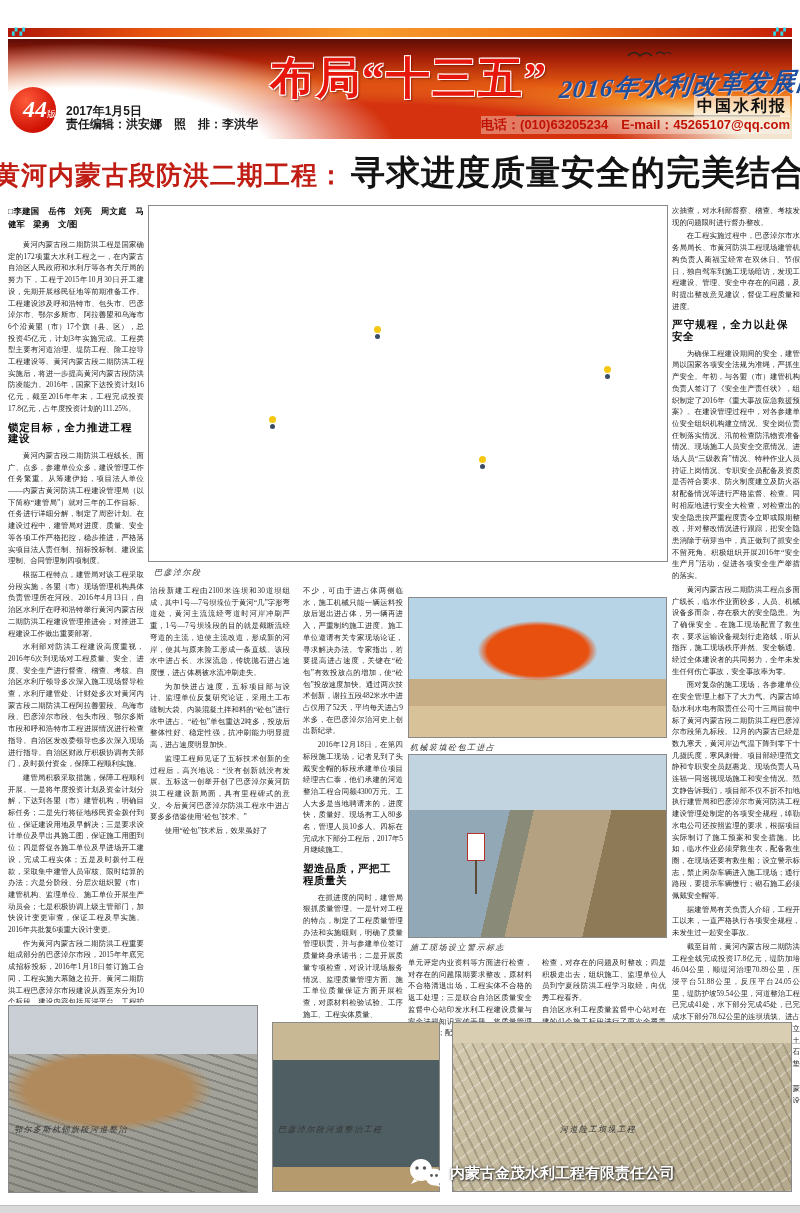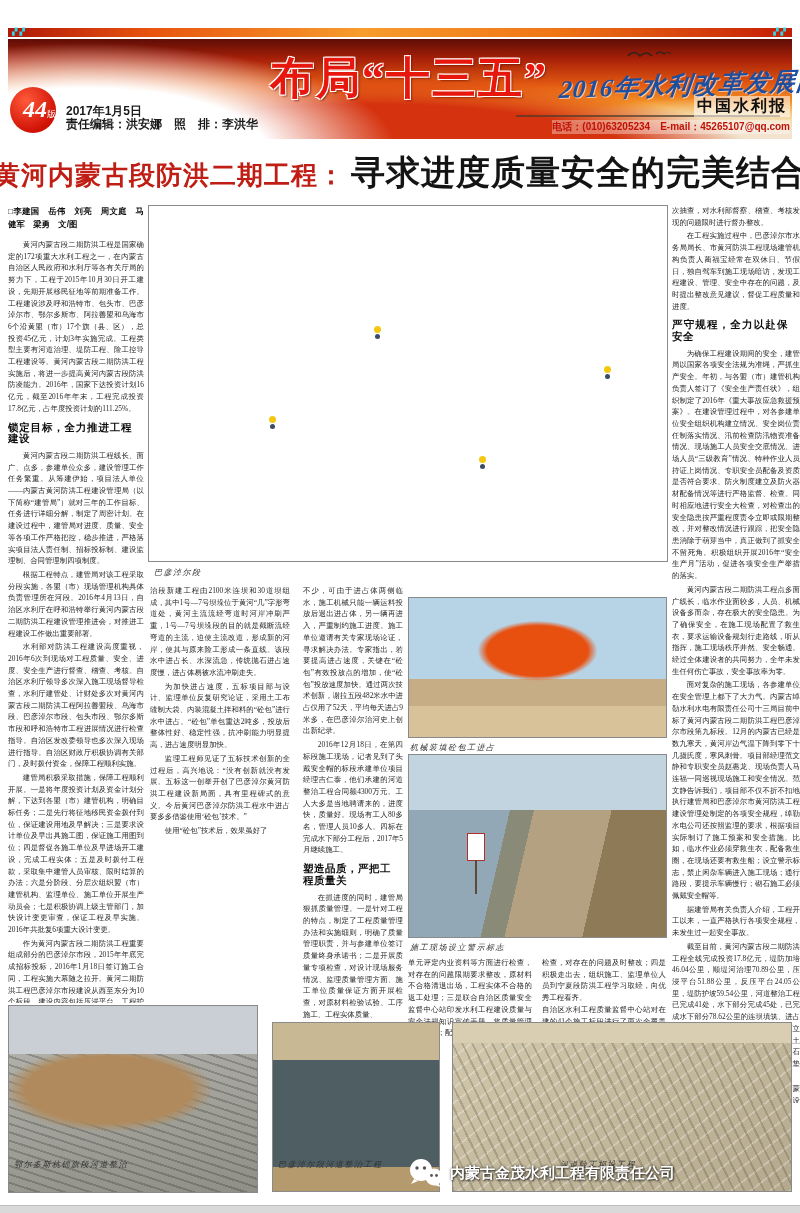--- a/index.html
+++ b/index.html
@@ -24,21 +24,21 @@
   .slogan-underline{position:absolute;left:508px;top:76px;right:12px;height:2px;background:#4a3a2a;opacity:.7;}
   .badge{position:absolute;left:2px;bottom:6px;width:46px;height:46px;border-radius:50%;
     background:radial-gradient(circle at 35% 30%,#ff5a3a,#d01205 70%);color:#fff;text-align:right;}
   .badge .num{font-size:24px;font-weight:bold;font-style:italic;line-height:44px;}
   .badge .suf{font-size:9px;}
   .pubinfo{position:absolute;left:58px;bottom:8px;font-family:"Liberation Sans",sans-serif;
     font-size:12px;font-weight:bold;color:#1a1a1a;line-height:13px;white-space:nowrap;}
   .papername{position:absolute;right:2px;bottom:22px;font-size:16px;font-weight:bold;color:#111;
     background:rgba(255,255,255,.55);padding:0 3px;letter-spacing:2px;}
   .contact{position:absolute;right:2px;bottom:5px;font-family:"Liberation Sans",sans-serif;
-    font-size:10px;font-weight:bold;color:#c01205;background:rgba(255,255,255,.35);white-space:nowrap;}
+    font-size:13px;font-weight:bold;color:#c01205;background:rgba(255,255,255,.35);white-space:nowrap;}
   .birds{position:absolute;right:120px;top:8px;}
   
   .headline{position:absolute;left:8px;right:8px;top:150px;height:52px;display:flex;
     justify-content:center;align-items:baseline;gap:6px;white-space:nowrap;}
   .kicker{font-size:26px;font-weight:900;color:#c01e14;letter-spacing:1px;}
   .title{font-size:34px;font-weight:900;color:#141414;letter-spacing:1px;}
   
   .article{position:absolute;left:8px;top:205px;width:784px;height:830px;}
   .coltext{position:absolute;overflow:hidden;text-align:justify;color:#262626;
     font-size:7.4px;line-height:11.7px;}
@@ -90,21 +90,21 @@
       linear-gradient(180deg,#c8b894 0 22%,#4e5e62 22% 86%,#b59a6d 86% 100%);}
   .photo-b3{left:452px;top:1022px;width:340px;height:170px;
     background:
       linear-gradient(180deg,#d9cdb2 0 12%,rgba(0,0,0,0) 12%),
       repeating-linear-gradient(64deg, rgba(90,80,60,.28) 0 2px, rgba(0,0,0,0) 2px 9px),
       repeating-linear-gradient(-38deg, rgba(255,255,255,.25) 0 2px, rgba(0,0,0,0) 2px 12px),
       linear-gradient(150deg,#d3c9ae 0,#b4a98c 100%);}
   .company{position:absolute;left:408px;top:1158px;width:386px;display:flex;align-items:center;gap:6px;}
   .company .name{font-family:"Liberation Sans",sans-serif;font-size:15px;font-weight:bold;color:#fff;
     white-space:nowrap;text-shadow:0 0 3px rgba(0,0,0,.65),1px 1px 2px rgba(0,0,0,.6);}
-  .cap-b{top:1159px;}
+  .cap-b{top:1124px;}
   .pageedge{position:absolute;left:0;right:0;bottom:0;height:7px;background:#d9d9d9;border-top:1px solid #bdbdbd;}
 </style>
 </head>
 <body>
 
 <div class="page">
 
   <div class="topstrip">
     <span class="cy l">▞▞</span>
     <span class="cy r">▞▞</span>

